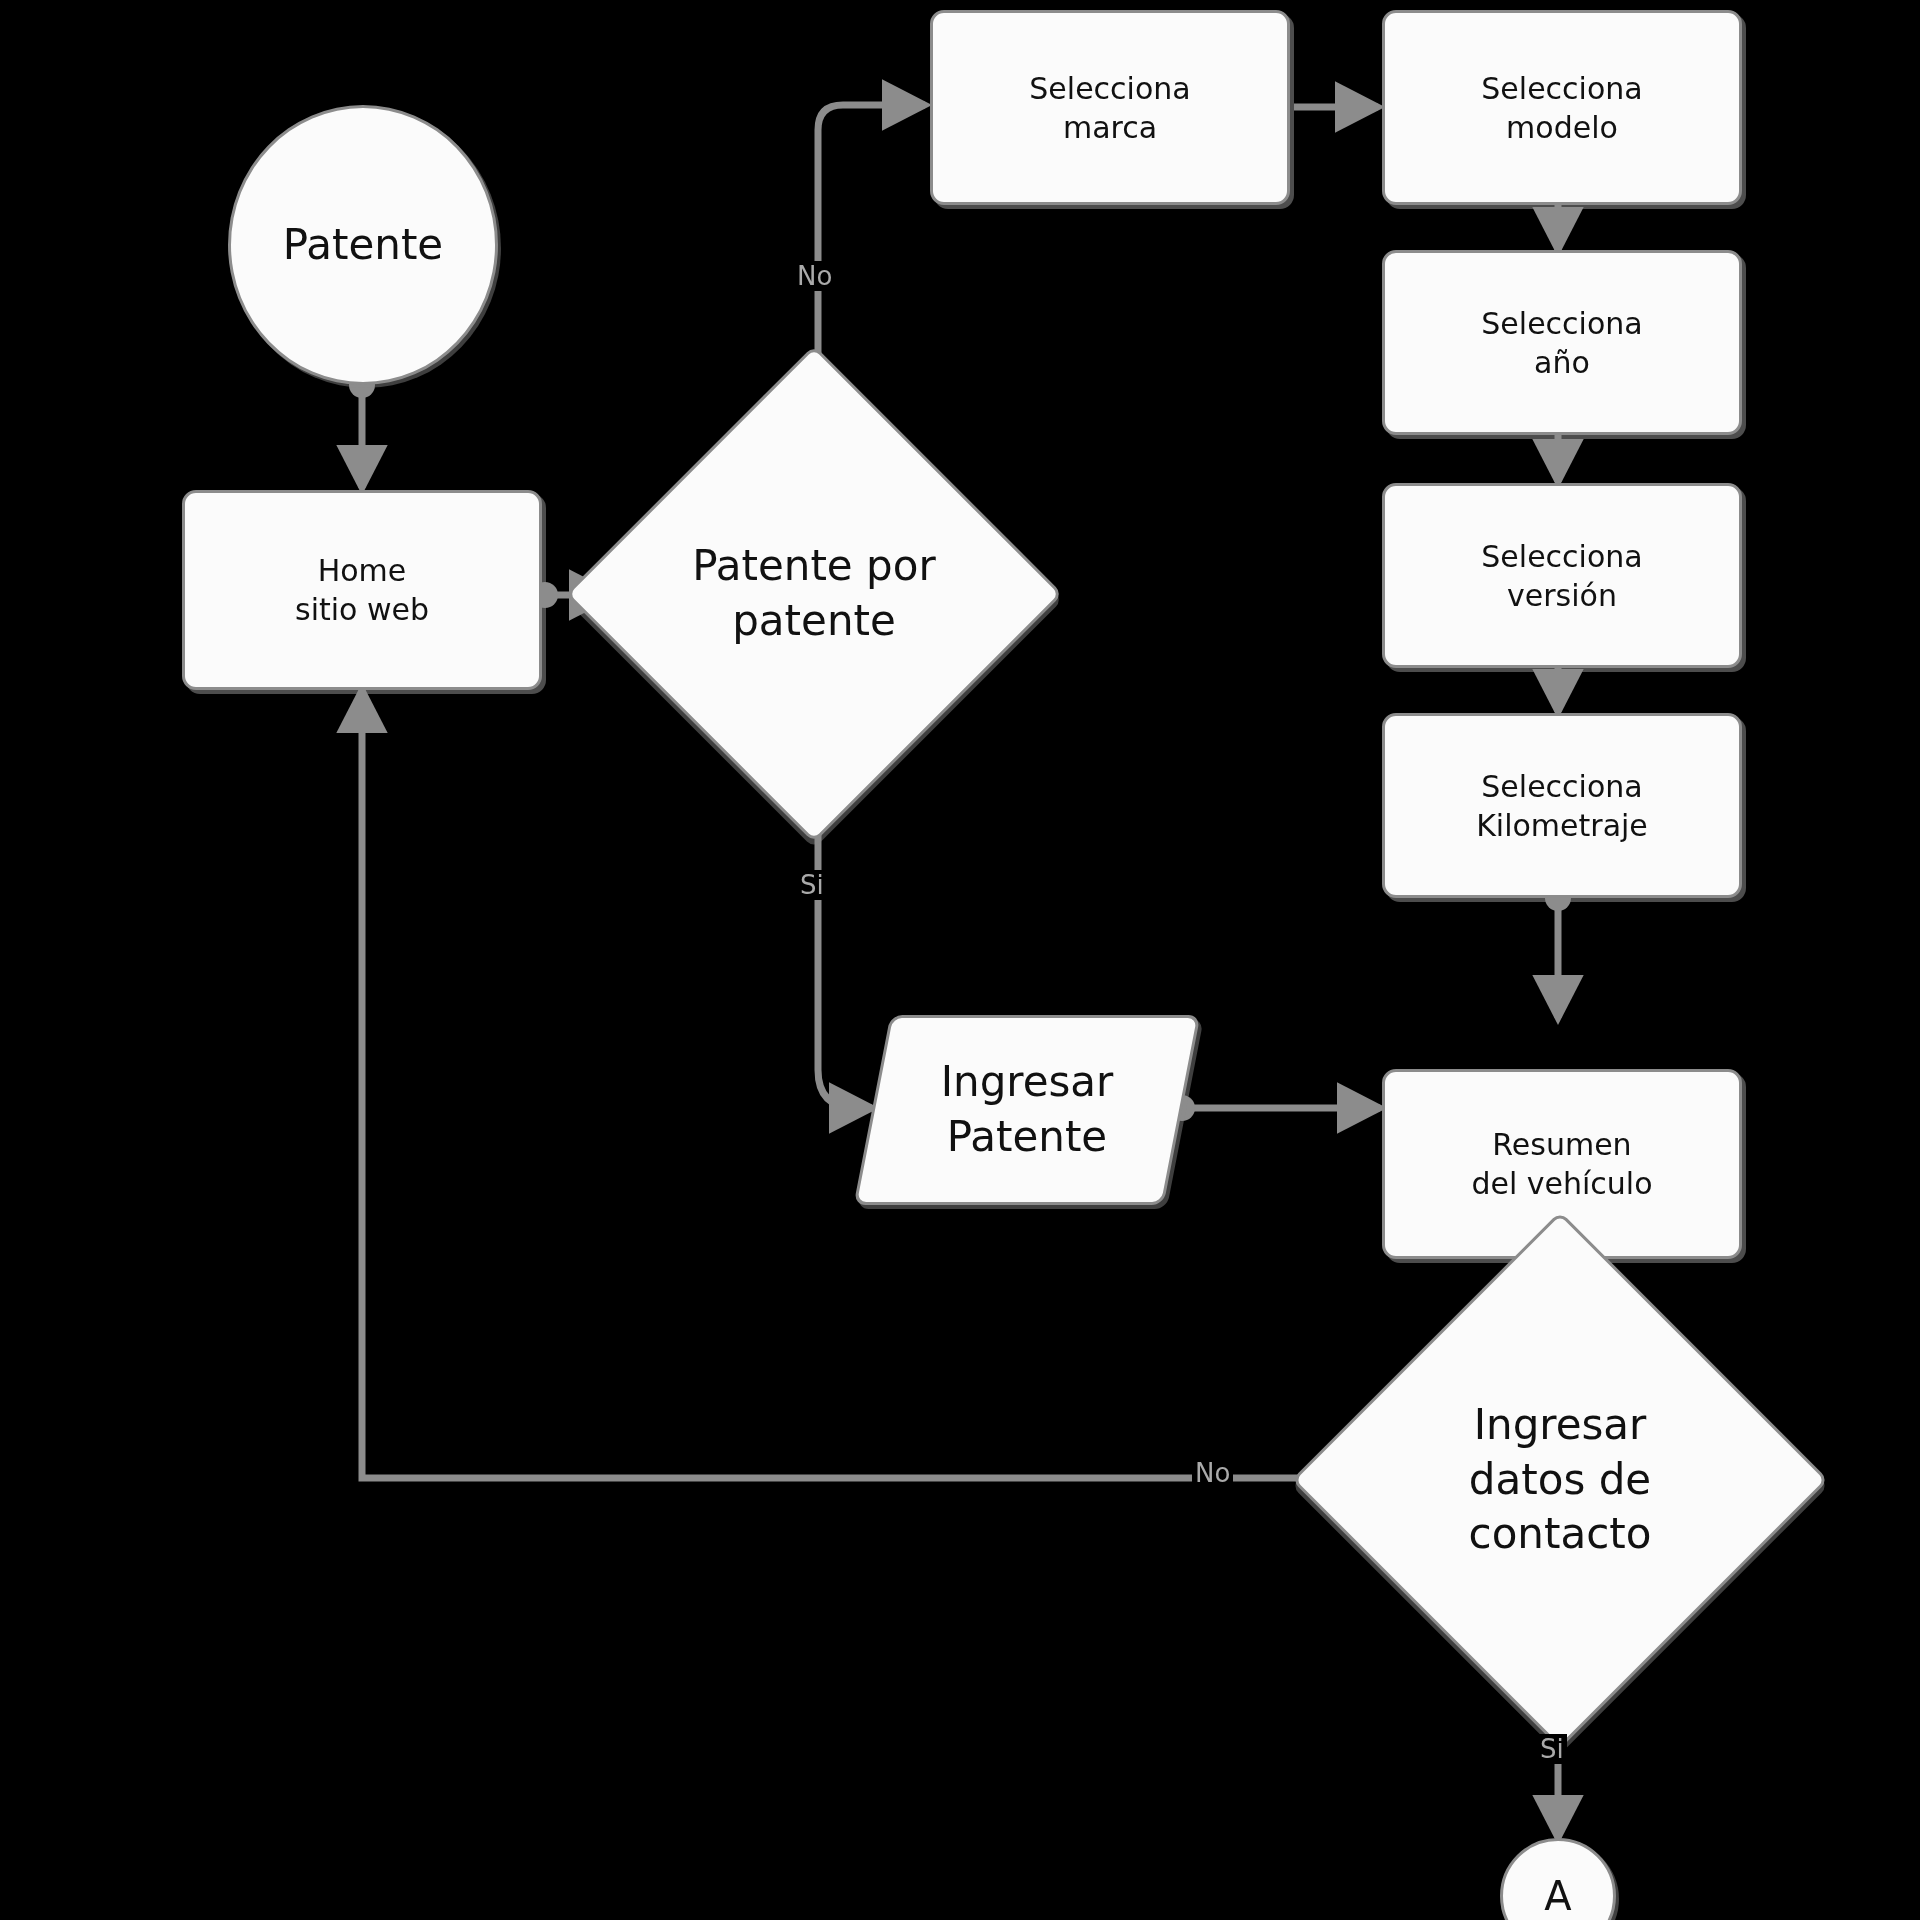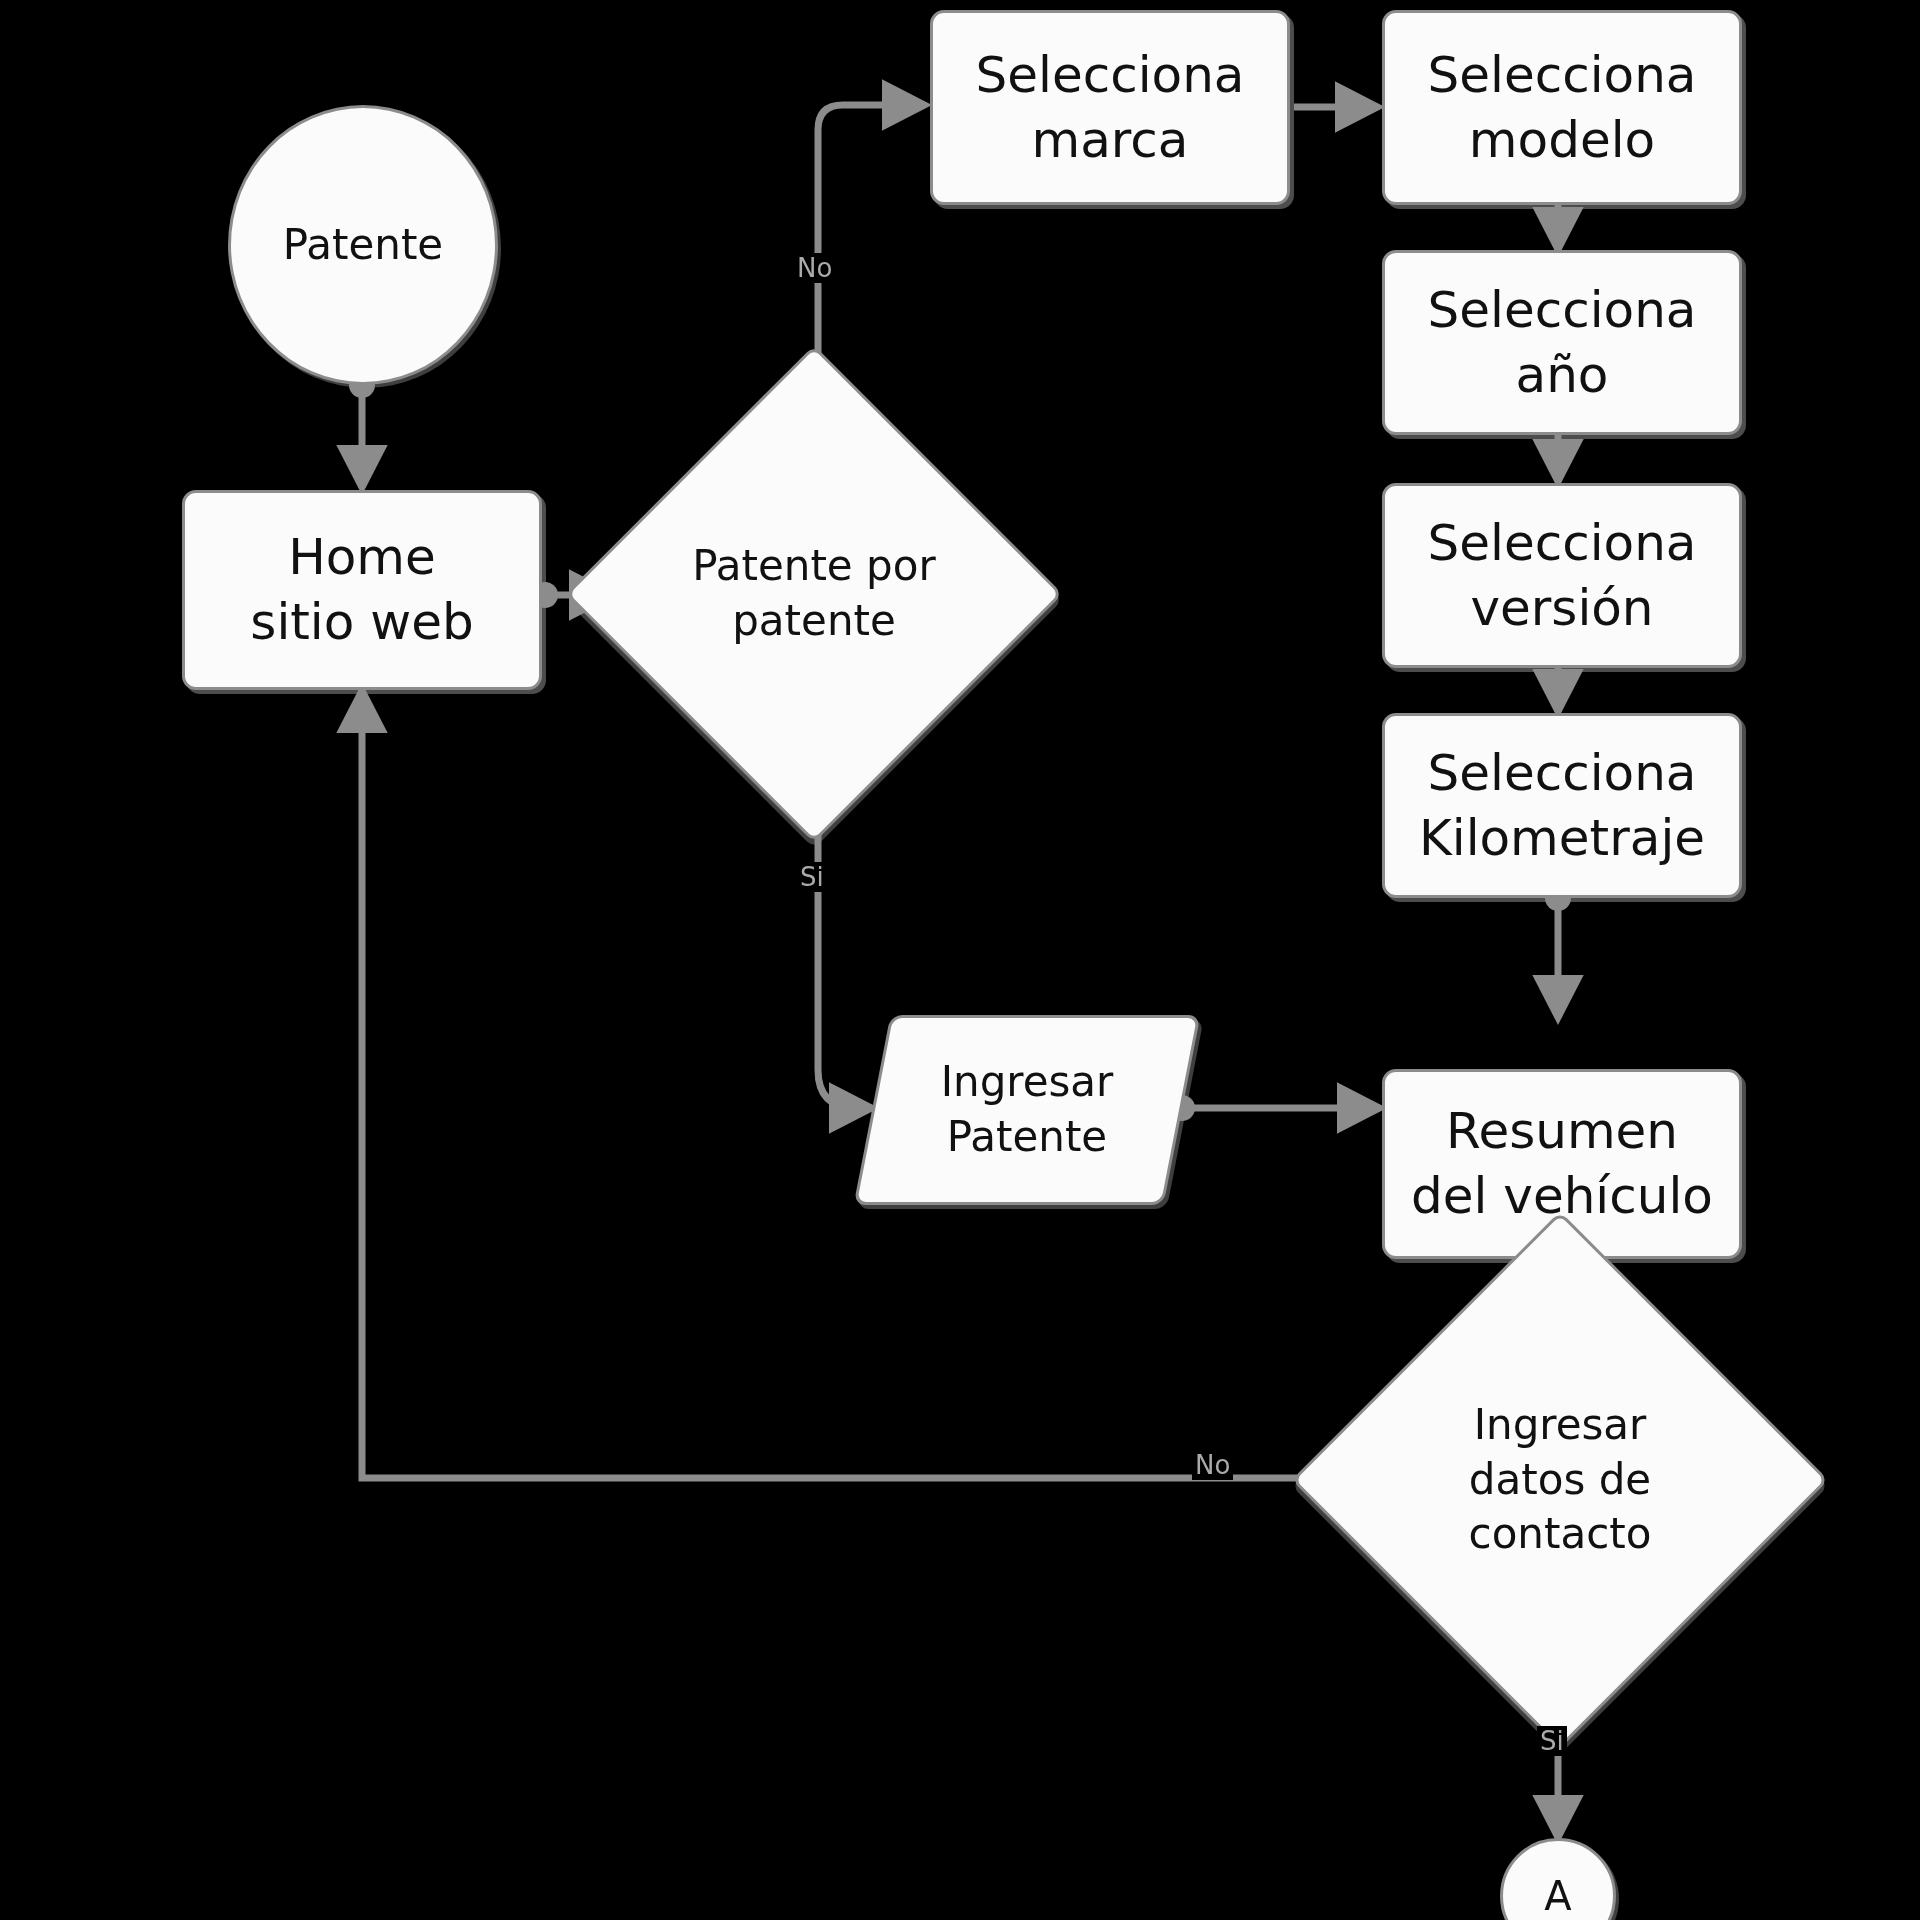--- a/index.html
+++ b/index.html
@@ -35,21 +35,21 @@
     white-space: pre-line;
     z-index: 3;
   }
 
   
   .n-process {
     background: #fbfbfb;
     border: 3px solid #8c8c8c;
     border-radius: 14px;
     box-shadow: 4px 4px 0 0 rgba(140,140,140,0.55);
-    font-size: 50px;
+    font-size: 30px;
   }
 
   
   .n-terminal {
     background: #fbfbfb;
     border: 3px solid #8c8c8c;
     border-radius: 50%;
     box-shadow: 3px 3px 0 0 rgba(140,140,140,0.45);
     font-size: 42px;
   }
@@ -107,20 +107,21 @@
   .edge-label {
     position: absolute;
     z-index: 4;
     color: #aaaaaa;
     font-size: 26px;
     line-height: 1;
     font-family: "DejaVu Sans", sans-serif;
     background: #000000;
     padding: 2px 3px;
     white-space: nowrap;
+    margin-top: 8px;
   }
 </style>
 </head>
 <body>
 
 <div id="stage">
 
   <svg id="edges" viewBox="0 0 1920 1920" width="1920" height="1920">
     <defs>
       <marker id="ah" markerWidth="9" markerHeight="9" refX="6.2" refY="4.5" orient="auto" markerUnits="strokeWidth">

